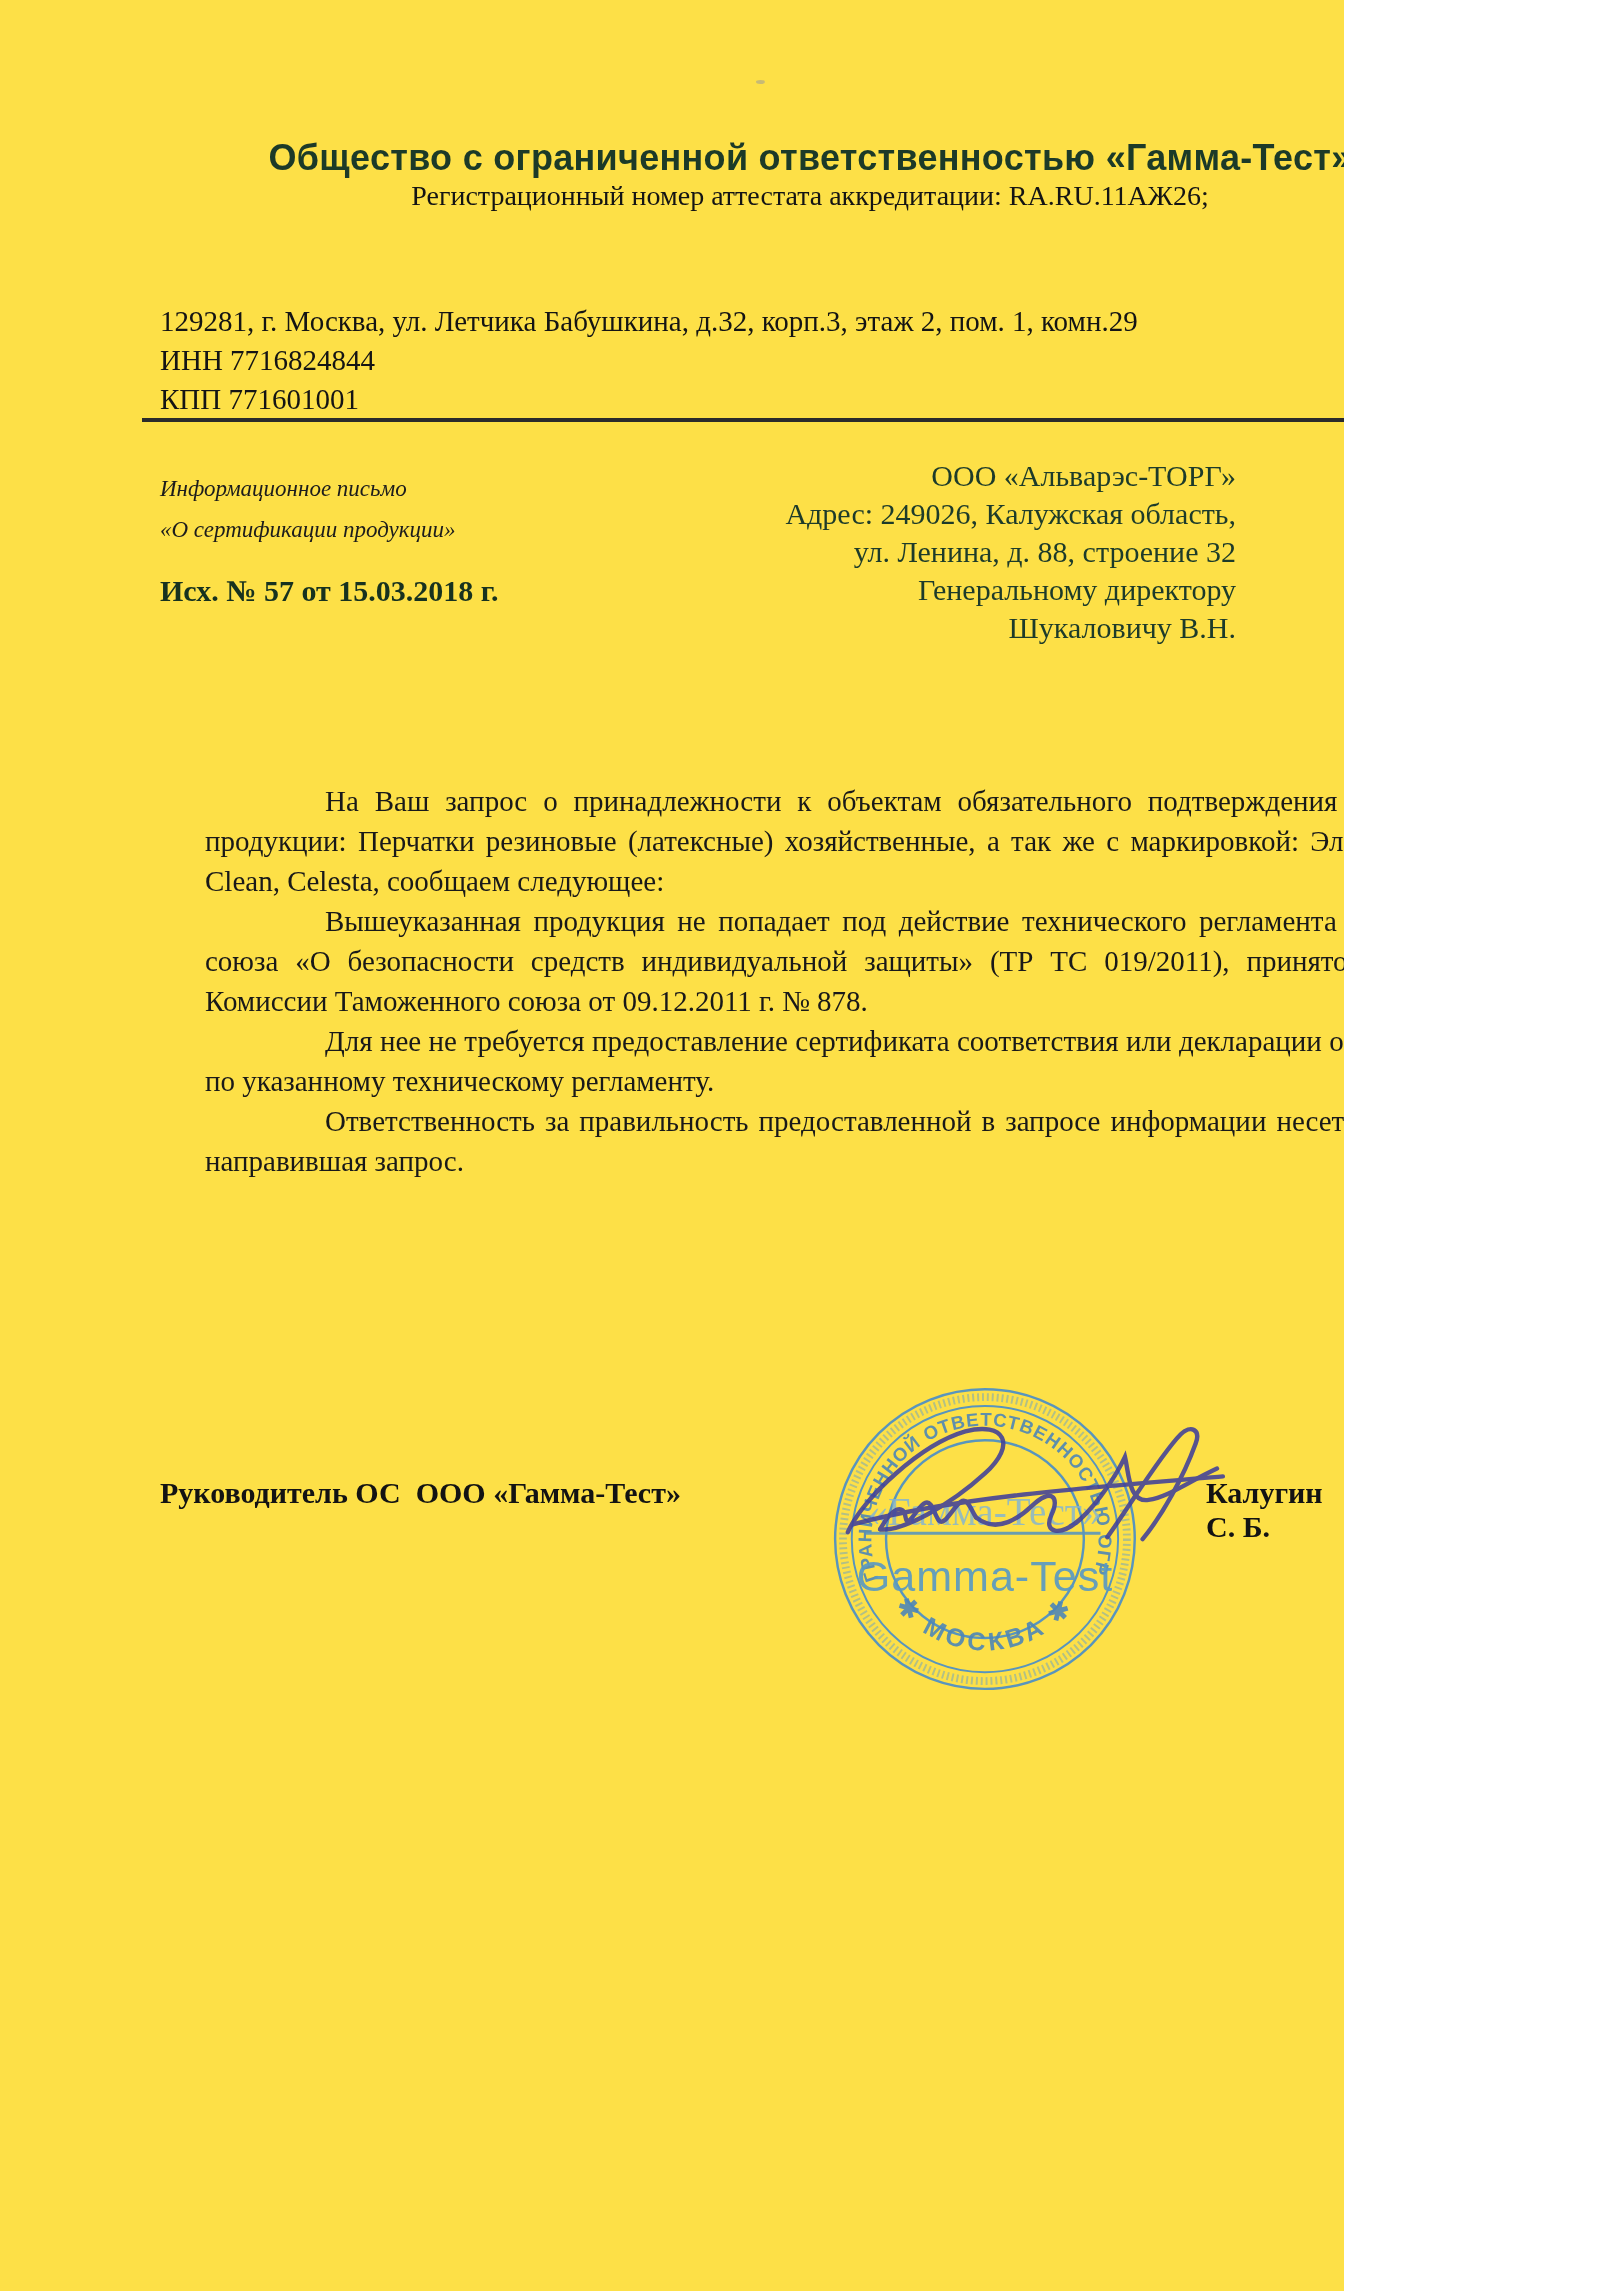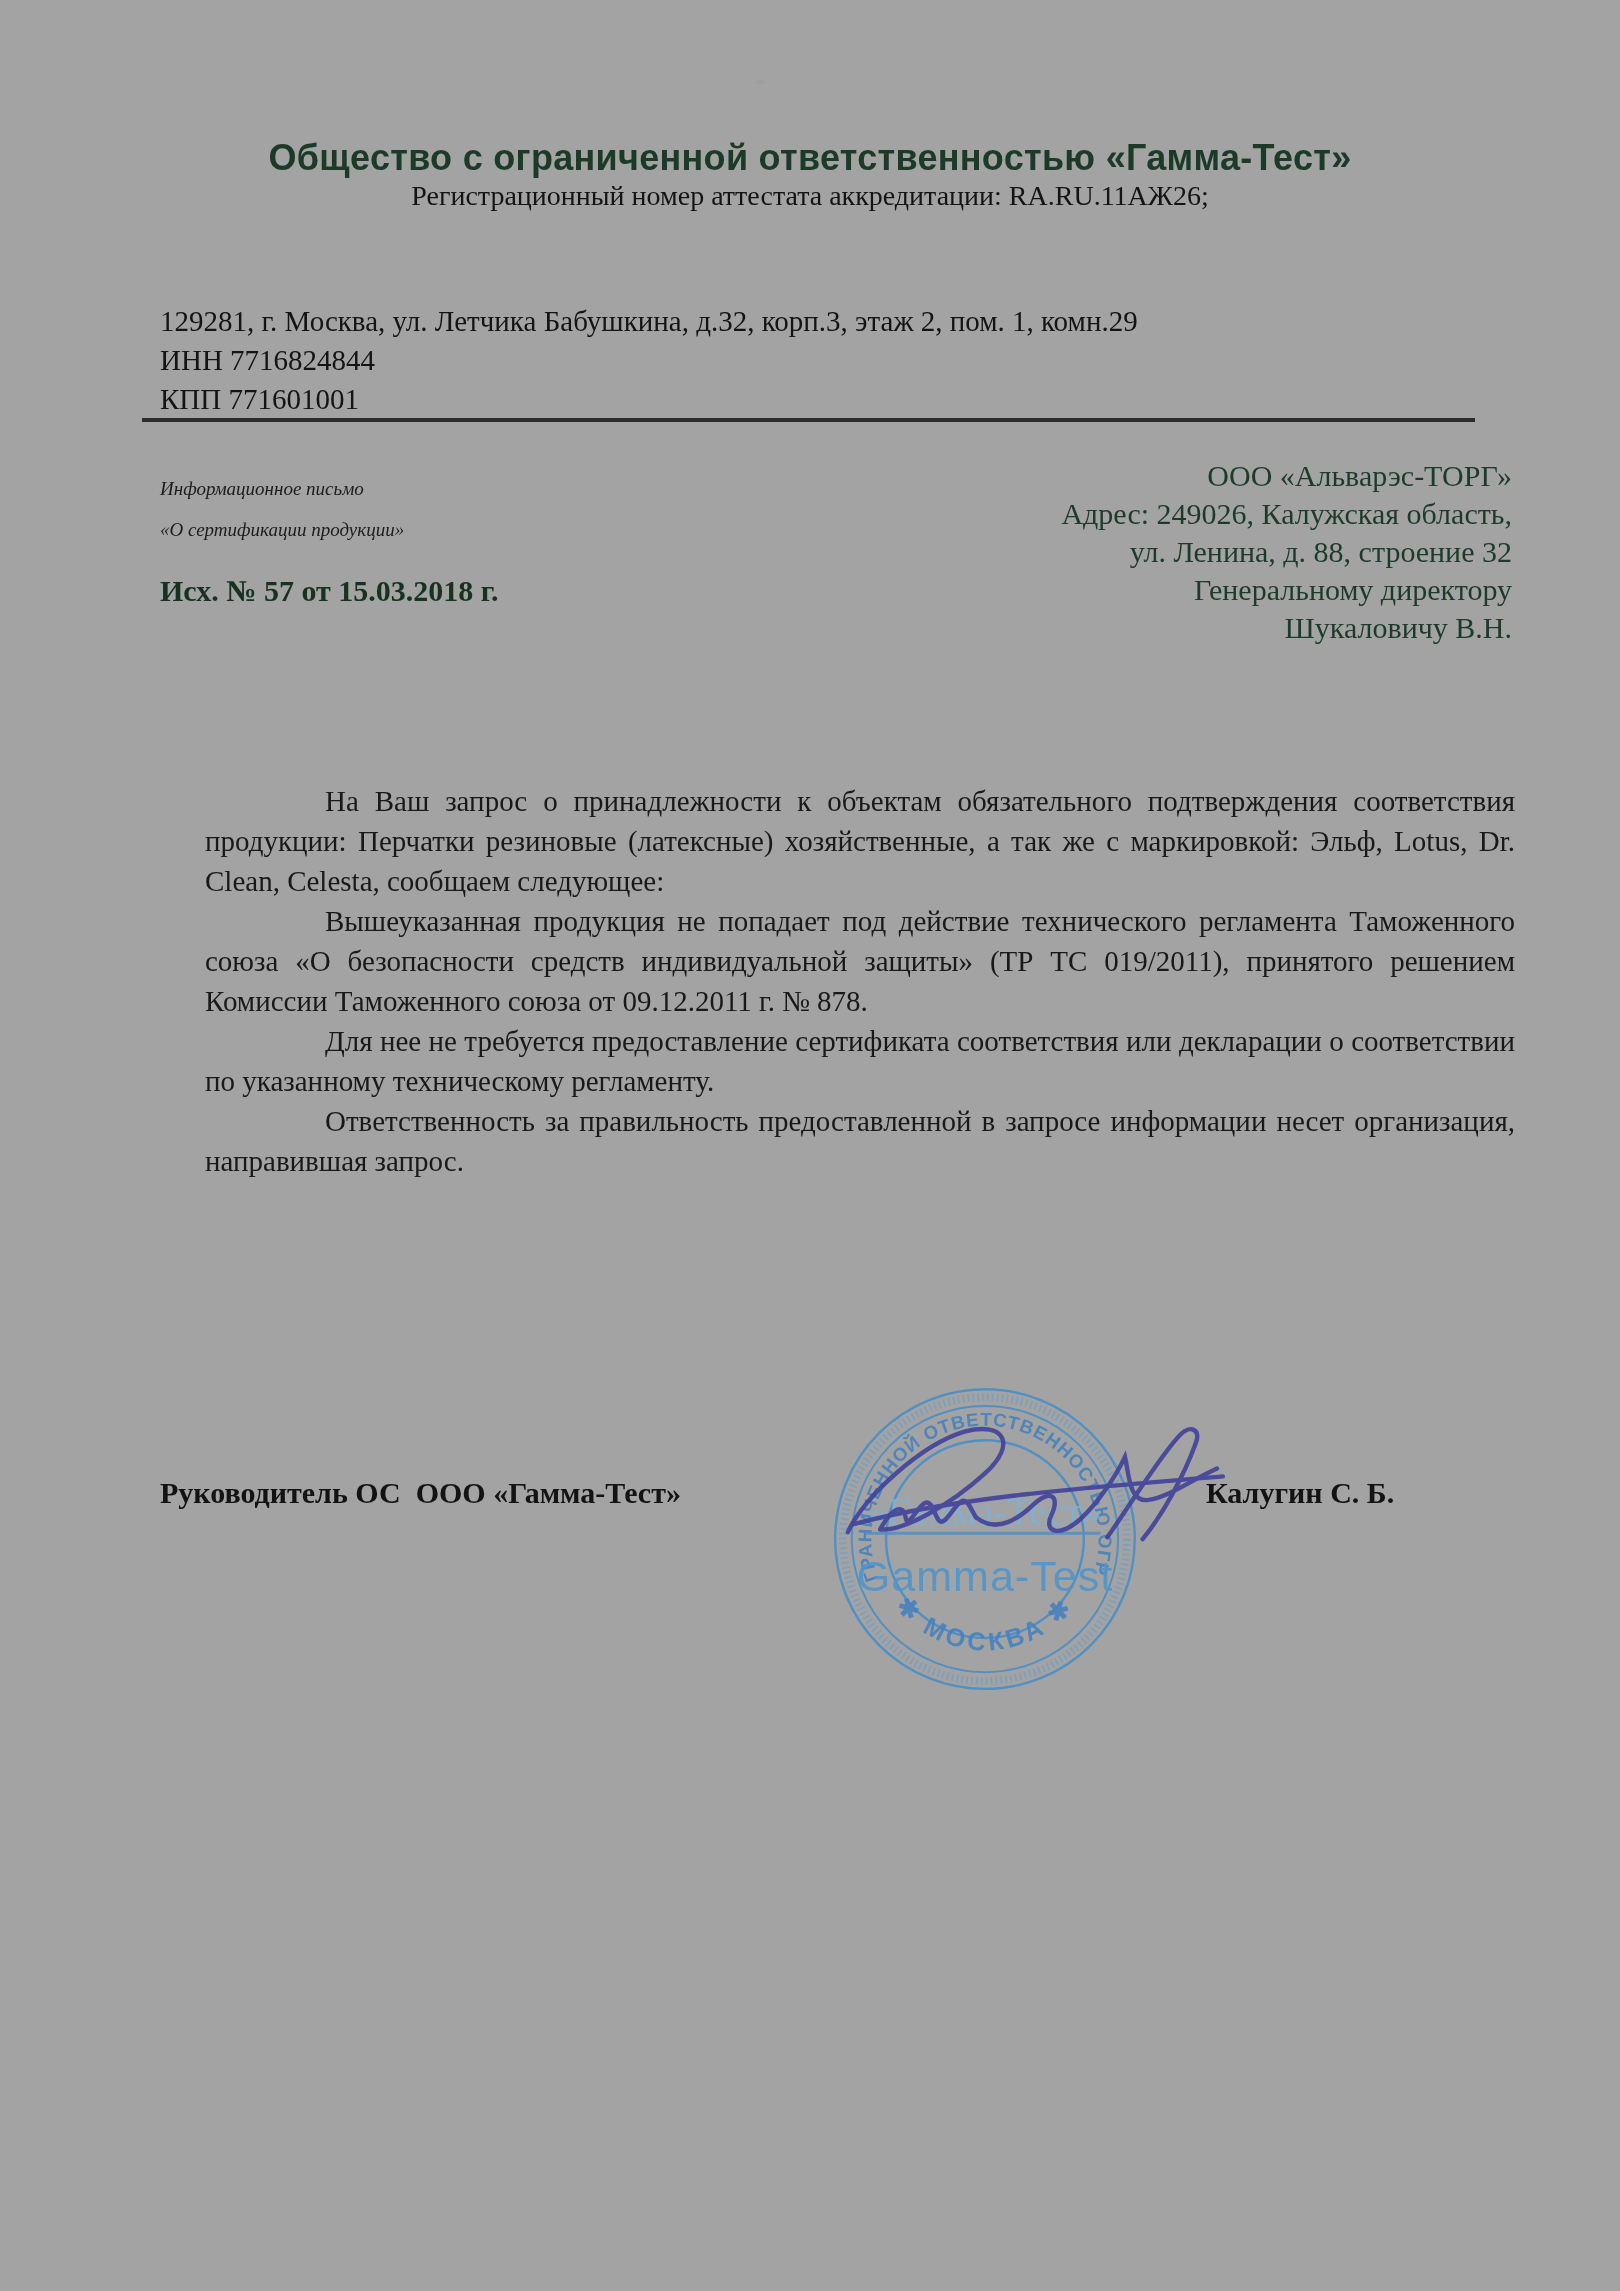--- a/index.html
+++ b/index.html
@@ -1,39 +1,39 @@
 <!DOCTYPE html>
 <html><head>
 <meta charset="utf-8">
 <style>
   html,body{margin:0;padding:0;background:#ffffff;}
   .page{
     position:relative;
-    width:1620px;height:2292px;
-    background:#a3a3a3;
+    width:1344px;height:2292px;
+    background:#fde047;
     overflow:hidden;
     font-family:"Liberation Serif", serif;
     color:#1b1b1b;
   }
   .abs{position:absolute;}
   .centered{left:0;width:1620px;text-align:center;}
   .doc-title{
     top:137px;
     font-family:"Liberation Sans", sans-serif;
     font-weight:bold;
     font-size:36px;
     color:#1c3a28;
     letter-spacing:0.3px;
   }
   .reg-line{font-size:28px;color:#141414;}
   .reg-1{top:180px;}
   .reg-2{top:233px;}
   .sender-block{left:160px;top:302px;font-size:29px;line-height:39px;color:#141414;}
   .rule{left:142px;top:418px;width:1333px;height:3.9px;background:#2b2b2b;}
-  .meta-block{left:160px;top:468px;font-size:19px;line-height:41px;font-style:italic;color:#1c1c1c;}
+  .meta-block{left:160px;top:468px;font-size:23px;line-height:41px;font-style:italic;color:#1c1c1c;}
   .outgoing{left:160px;top:574px;font-size:30px;font-weight:bold;color:#17321f;white-space:pre-wrap;}
   .recipient{right:108px;top:457px;text-align:right;font-size:30px;font-weight:normal;line-height:38px;color:#1d3b2a;}
   .recipient div{white-space:pre-wrap;}
   .body-block{
     left:160px;top:781px;width:1310px;
     font-size:29px;line-height:40px;color:#191919;margin-left:45px;
   }
   .body-block p{
     margin:0;
     text-align:justify;

